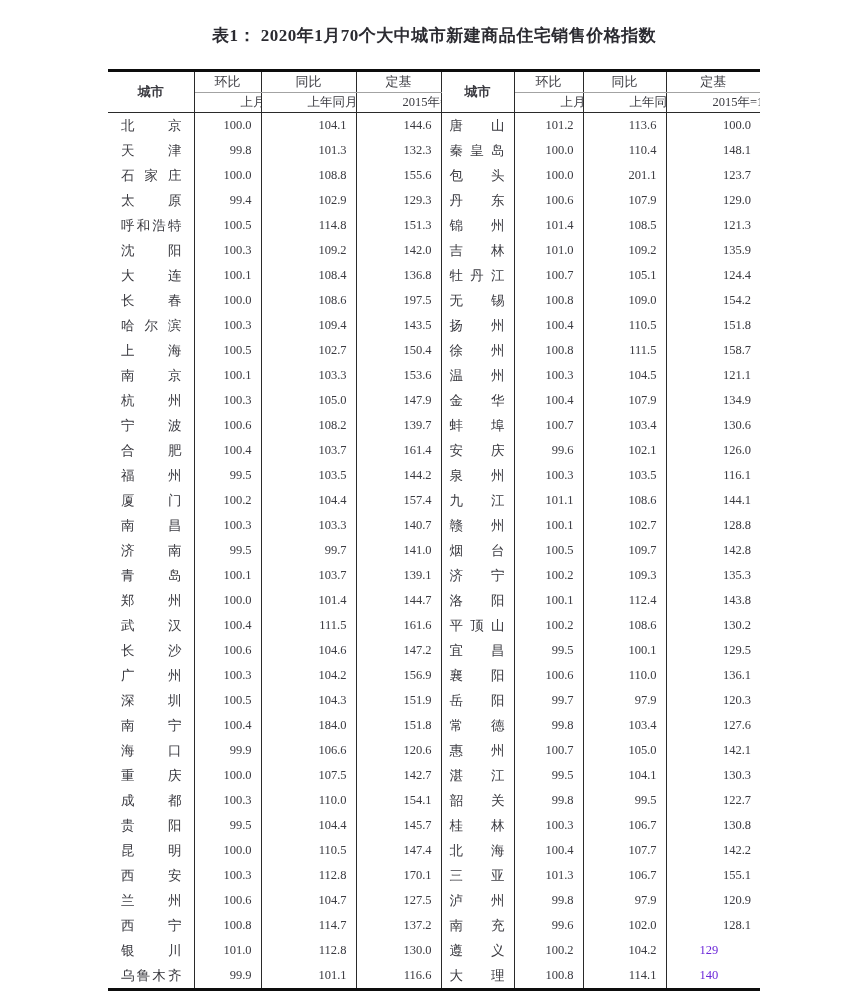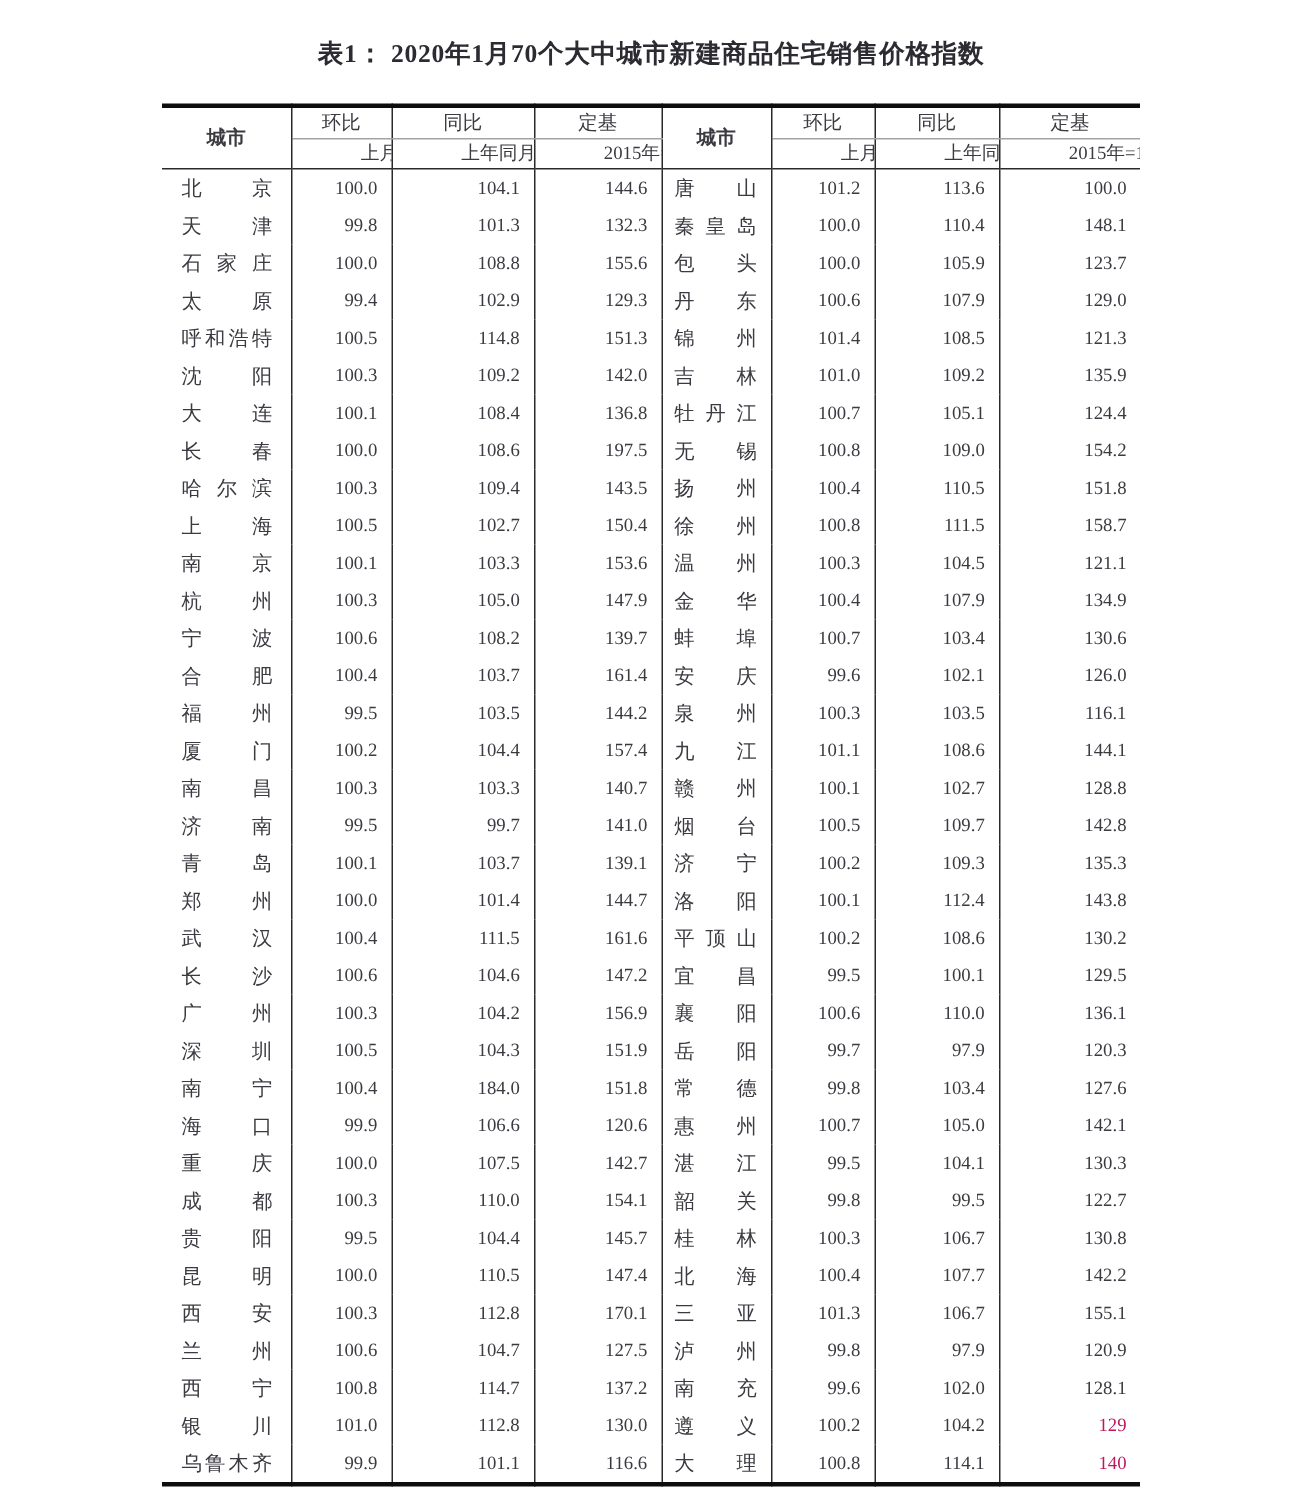--- a/index.html
+++ b/index.html
@@ -60,21 +60,21 @@
     text-align: justify;
     text-align-last: justify;
     padding: 0 12px 0 13px;
   }
   tbody td.city.right-half { padding: 0 9px 0 8px; font-family: Liberation Serif, serif; }
   tbody td.num {
     font-size: 12.5px;
     text-align: right;
     padding-right: 9px;
   }
-  tbody td.faded { color: #be185d; }
+  tbody td.faded { color: #6d28d9; text-align: center; }
 </style>
 </head>
 <body>
 
 <div class="page">
 
   <div class="table-title">表1： 2020年1月70个大中城市新建商品住宅销售价格指数</div>
 
   <table class="price-index">
     <colgroup>
@@ -128,21 +128,21 @@
           <td class="num">110.4</td>
           <td class="num">148.1</td>
         </tr>
         <tr>
           <td class="city">石家庄</td>
           <td class="num">100.0</td>
           <td class="num">108.8</td>
           <td class="num">155.6</td>
           <td class="city right-half">包头</td>
           <td class="num">100.0</td>
-          <td class="num">105.9</td>
+          <td class="num">201.1</td>
           <td class="num">123.7</td>
         </tr>
         <tr>
           <td class="city">太原</td>
           <td class="num">99.4</td>
           <td class="num">102.9</td>
           <td class="num">129.3</td>
           <td class="city right-half">丹东</td>
           <td class="num">100.6</td>
           <td class="num">107.9</td>

